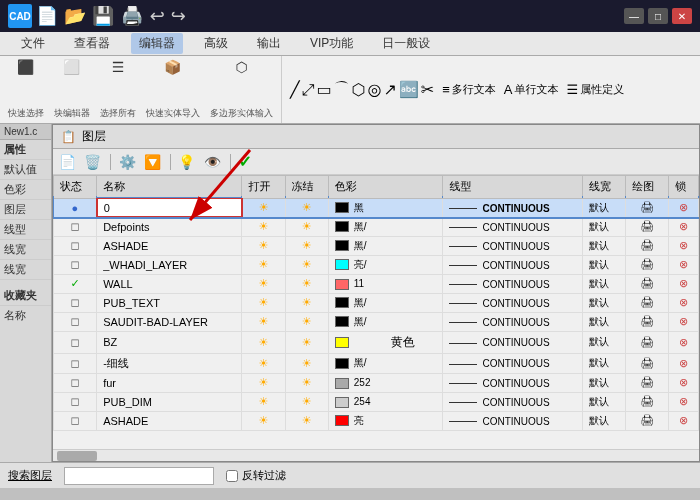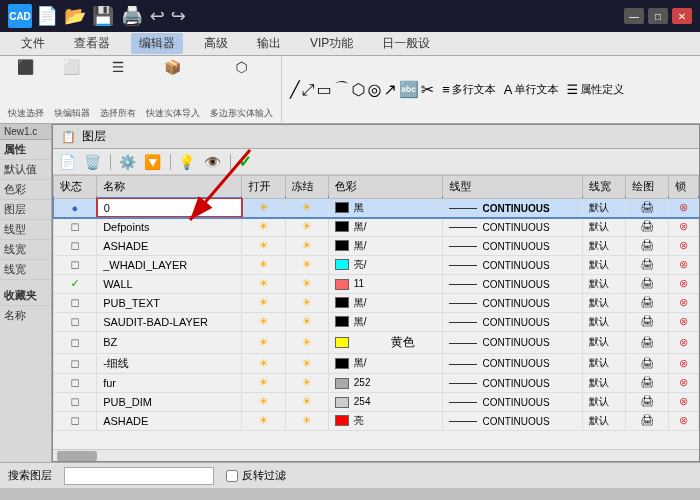--- a/index.html
+++ b/index.html
@@ -384,21 +384,21 @@
         </table>
       </div>
 
       <div style="height:12px; background:#e8e8e8; border-top:1px solid #ccc; display:flex; align-items:center;">
         <div style="width:40px; height:10px; background:#aaa; margin-left:4px; border-radius:2px;"></div>
       </div>
     </div>
   </div>
 
   <div style="height:26px; background:#e0e0e0; border-top:1px solid #aaa; display:flex; align-items:center; padding:0 8px; gap:12px;">
-    <span style="font-size:11px;">搜索图层</span>
+    <span style="font-size:11px;text-decoration:underline;">搜索图层</span>
     <input type="text" style="height: 18px; width: 150px; border: 1px solid rgb(170, 170, 170); font-size: 11px; padding: 0px 4px;" placeholder="">
     <label style="display:flex;align-items:center;gap:4px;font-size:11px;cursor:pointer;">
       <input type="checkbox" style="width: 12px; height: 12px;">
       <span>反转过滤</span>
     </label>
   </div>
 
   <svg style="position:absolute; top:140px; left:160px; width:120px; height:120px; pointer-events:none; z-index:20;">
     <defs>
       <marker id="arrowhead" markerWidth="8" markerHeight="6" refX="8" refY="3" orient="auto">

